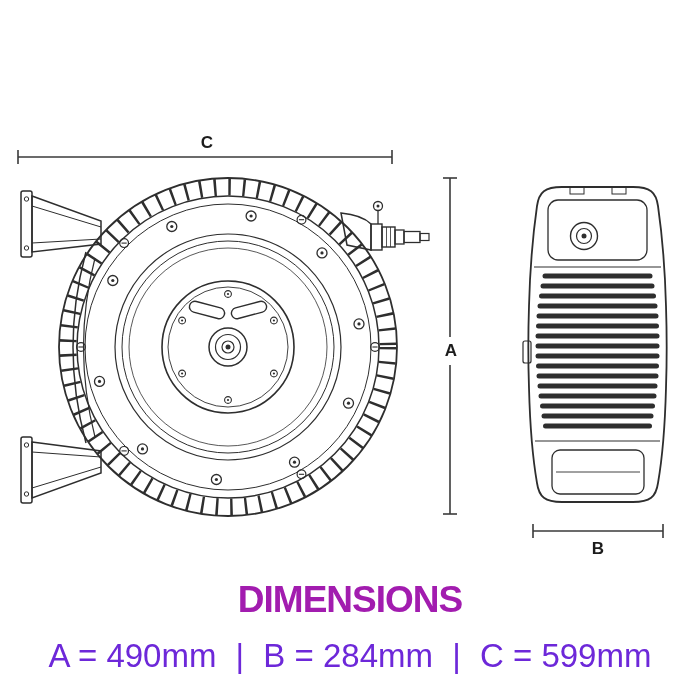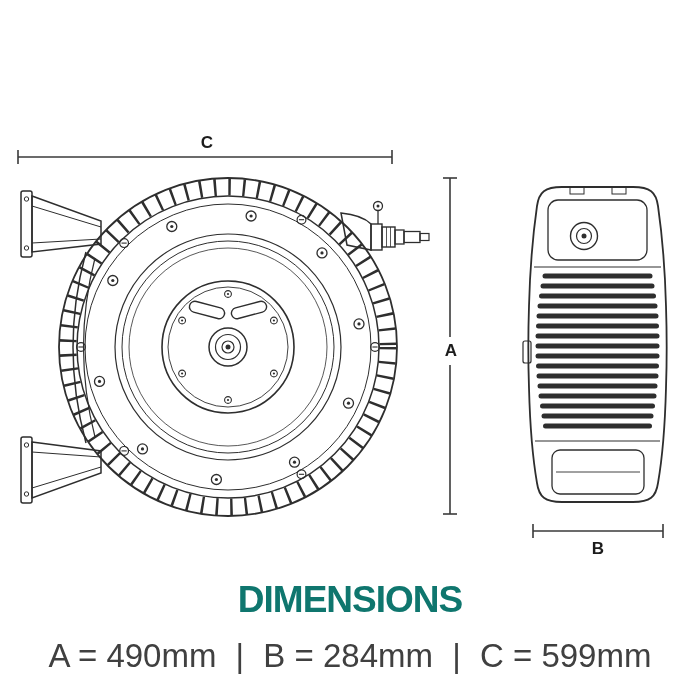--- a/index.html
+++ b/index.html
@@ -21,27 +21,27 @@
   }
   .caption {
     text-align: center;
     margin-top: 14px;
   }
   .caption h1 {
     margin: 0;
     font-size: 37px;
     font-weight: 900;
     letter-spacing: -1px;
-    color: #0f766e;
+    color: #a21caf;
   }
   .caption p {
     margin: 16px 0 0 0;
     font-size: 33px;
     font-weight: 400;
-    color: #404040;
+    color: #6d28d9;
   }
   .caption .sep {
     margin: 0 10px;
   }
   text.dim-label {
     font-family: "Liberation Sans", sans-serif;
     font-size: 17px;
     font-weight: 700;
     fill: #1c1c1c;
     stroke: none;

